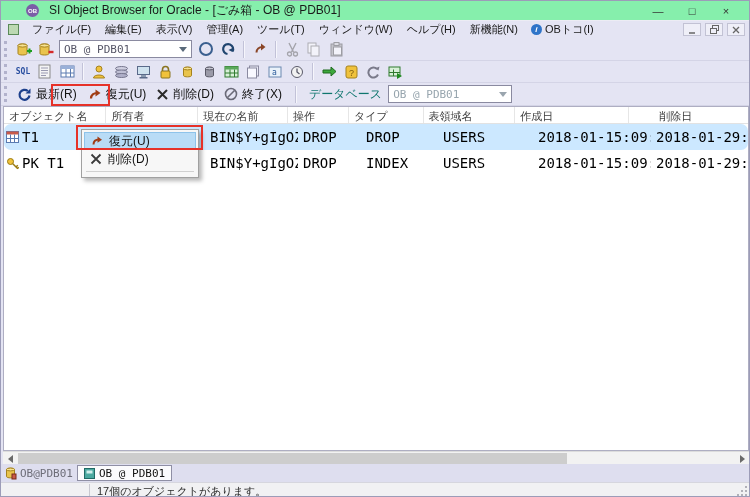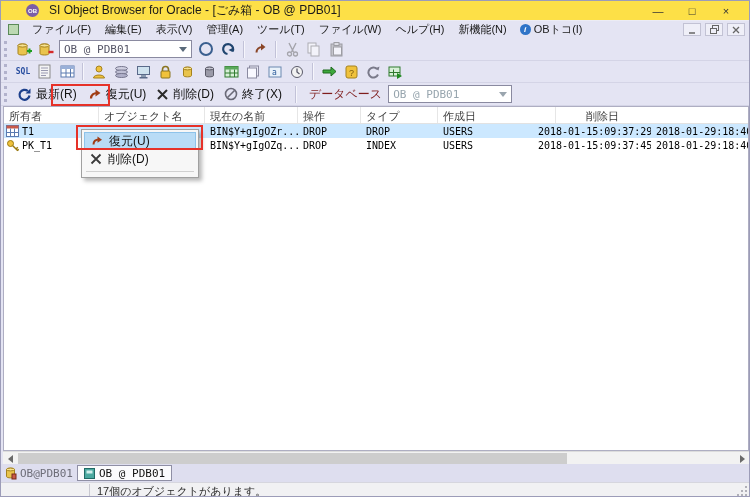--- a/index.html
+++ b/index.html
@@ -1,20 +1,20 @@
 <!DOCTYPE html>
 <html><head>
 <meta charset="utf-8">
 <style>
   * { margin:0; padding:0; box-sizing:border-box; }
   html,body { width:750px; height:497px; font-family:"Liberation Sans","DejaVu Sans",sans-serif; }
   .window { position:relative; width:750px; height:497px; background:#e4e4f3; border:1px solid #9c9cb8; overflow:hidden; }
 
   
-  .titlebar { position:absolute; left:0; top:0; width:100%; height:20px; background:#fde047; display:flex; align-items:center; border-bottom:1px solid #ececf4; }
+  .titlebar { position:absolute; left:0; top:0; width:100%; height:20px; background:#86efac; display:flex; align-items:center; border-bottom:1px solid #ececf4; }
   .app-icon { width:13px; height:13px; border-radius:50%; background:#7b5ea7; color:#fff; font-size:6px; display:flex; align-items:center; justify-content:center; margin-left:25px; font-weight:bold; }
   .title-text { font-size:12px; color:#1a1a1a; margin-left:10px; white-space:nowrap; }
   .win-controls { position:absolute; right:6px; top:0; height:20px; display:flex; }
   .win-btn { width:34px; height:20px; display:flex; align-items:center; justify-content:center; font-size:11px; color:#333; }
 
   
   .menubar { position:absolute; left:0; top:20px; width:100%; height:17px; background:#e4e4f3; display:flex; align-items:center; font-size:11px; color:#1a1a1a; }
   .mdi-icon { width:11px; height:11px; background:#bcd9b2; border:1px solid #5a8a58; margin:0 6px 0 7px; }
   .menu-item { padding:1px 7px; white-space:nowrap; }
   .info-badge { display:inline-flex; width:11px; height:11px; border-radius:50%; background:#2f74c8; color:#fff; font-size:8px; align-items:center; justify-content:center; margin-right:3px; font-style:italic; font-weight:bold; }
@@ -26,28 +26,28 @@
   .toolbar { position:absolute; left:0; width:100%; background:#e4e4f3; display:flex; align-items:center; border-bottom:1px solid #d4d4e6; }
   .tb1 { top:37px; height:23px; } .tb2 { top:60px; height:22px; } .tb3 { top:82px; height:23px; }
   .drag-handle { width:4px; height:16px; margin:0 4px 0 3px; border-left:3px dotted #b2b2cc; }
   .tbtn { width:20px; height:19px; display:flex; align-items:center; justify-content:center; margin:0 1px; }
   .tsep { width:2px; height:17px; border-left:1px solid #c2c2d8; border-right:1px solid #f6f6fc; margin:0 4px; }
   .combo { height:18px; background:#ffffff; border:1px solid #8a8aa0; display:flex; align-items:center; font-size:11px; position:relative; }
   .combo .cval { padding-left:4px; color:#556; font-family:"DejaVu Sans Mono","Liberation Mono",monospace; }
   .combo .arrow { position:absolute; right:4px; top:6px; width:0; height:0; border-left:4px solid transparent; border-right:4px solid transparent; border-top:5px solid #5a6a7a; }
   .combo.disabled .cval { color:#97a5ae; }
   .action-btn { display:flex; align-items:center; gap:4px; padding:4px 5px; font-size:12px; color:#111; white-space:nowrap; }
-  .db-label { font-size:12px; color:#7f1d1d; margin:0 6px 0 8px; }
+  .db-label { font-size:12px; color:#0f766e; margin:0 6px 0 8px; }
   .gicon { filter:grayscale(1) opacity(.55); }
 
   
   .gridarea { position:absolute; left:2px; top:105px; width:746px; height:345px; background:#ffffff; border:1px solid #aeaec2; overflow:hidden; }
   .gridheader { display:flex; height:17px; border-bottom:1px solid #e2e2e2; font-size:11px; color:#3c3c3c; }
   .gh { border-right:1px solid #e6e6e6; padding:2px 0 0 5px; white-space:nowrap; overflow:hidden; }
-  .grow { display:flex; height:14px; font-size:10px; color:#000; font-family:"DejaVu Sans Mono","Liberation Mono",monospace; align-items:center; }
+  .grow { display:flex; height:26px; font-size:14px; color:#000; font-family:"DejaVu Sans Mono","Liberation Mono",monospace; align-items:center;border-radius:7px; }
   .grow.selected { background:#cce8ff; }
   .gc { padding-left:5px; white-space:nowrap; overflow:hidden; }
   .c1{width:106px;} .c2{width:95px;} .c3{width:93px;} .c4{width:63px;} .c5{width:77px;} .c6{width:95px;} .c7{width:118px;} .c8{width:97px;}
   .namecell { display:flex; align-items:center; gap:3px; padding-left:2px; }
 
   
   .ctxmenu { position:absolute; left:80px; top:128px; width:118px; background:#f7f7f7; border:1px solid #a0a0a0; box-shadow:3px 3px 4px rgba(0,0,0,.28); z-index:10; padding:2px; font-size:12px; color:#111; }
   .ctx-item { display:flex; align-items:center; height:18px; }
   .ctx-item .ico { width:24px; display:flex; justify-content:center; }
   .ctx-item.hl { background:#b9dcf6; border:1px solid #8ec3ea; }
@@ -92,21 +92,21 @@
     </div>
   </div>
 
   <div class="menubar">
     <div class="mdi-icon"></div>
     <span class="menu-item">ファイル(F)</span>
     <span class="menu-item">編集(E)</span>
     <span class="menu-item">表示(V)</span>
     <span class="menu-item">管理(A)</span>
     <span class="menu-item">ツール(T)</span>
-    <span class="menu-item">ファイル(W)</span>
+    <span class="menu-item">ウィンドウ(W)</span>
     <span class="menu-item">ヘルプ(H)</span>
     <span class="menu-item">新機能(N)</span>
     <span class="menu-obtoco">
       <span class="info-badge">i</span>
       <span>OBトコ(I)</span>
     </span>
     <div class="mdi-controls">
       <div class="mdi-btn">
           <svg width="8" height="8">
             <line x1="1" y1="7" x2="7" y2="7" stroke="#666" stroke-width="1.5"></line>
@@ -336,25 +336,26 @@
     <div class="tsep" style="margin-left:8px;"></div>
     <span class="db-label">データベース</span>
     <div class="combo disabled" style="width:124px;">
       <span class="cval">OB @ PDB01</span>
       <span class="arrow" style="border-top-color:#9aa5ae;"></span>
     </div>
   </div>
 
   <div class="gridarea">
     <div class="gridheader">
+      <div class="gh c1">オブジェクト名</div>
       <div class="gh c2">所有者</div>
-      <div class="gh c1">オブジェクト名</div>
       <div class="gh c3">現在の名前</div>
       <div class="gh c4">操作</div>
       <div class="gh c5">タイプ</div>
+      <div class="gh c6">表領域名</div>
       <div class="gh c7">作成日</div>
       <div class="gh c8" style="border-right:none;margin-left:25px;">削除日</div>
     </div>
 
     <div class="grow selected">
       <div class="gc c1 namecell">
         <span>
             <svg width="13" height="12">
               <rect x="0.5" y="0.5" width="12" height="11" fill="#fff" stroke="#5a7ab0"></rect>
               <rect x="0.5" y="0.5" width="12" height="3" fill="#c85a4a"></rect>

